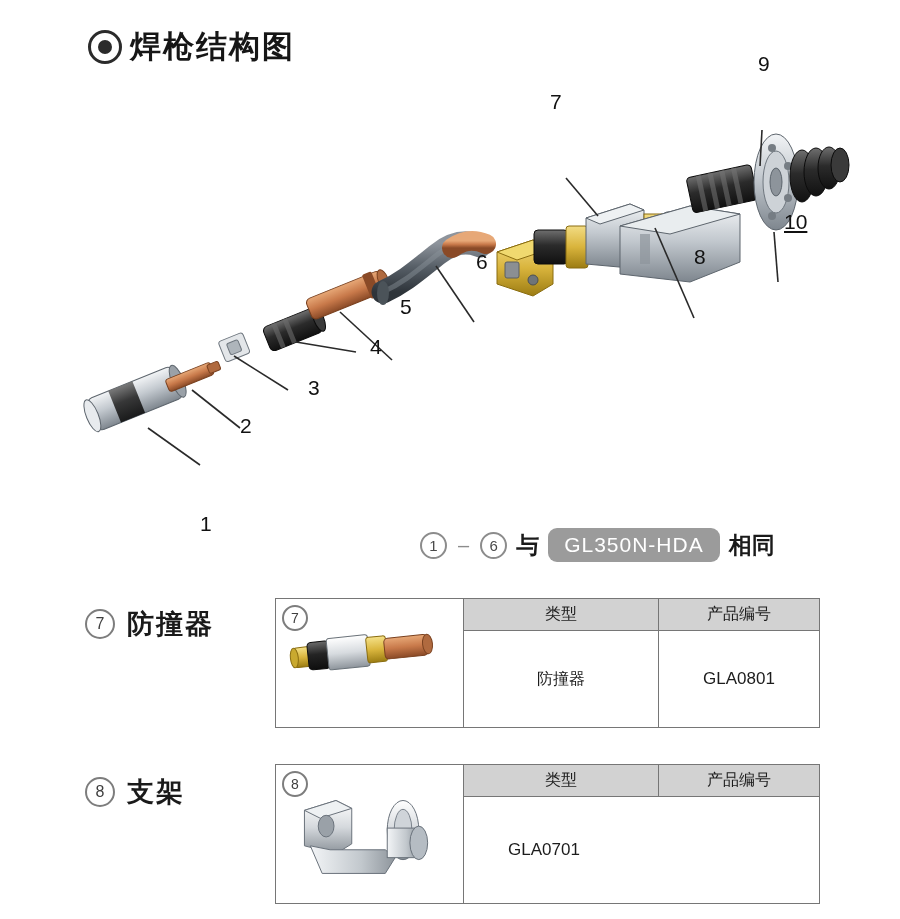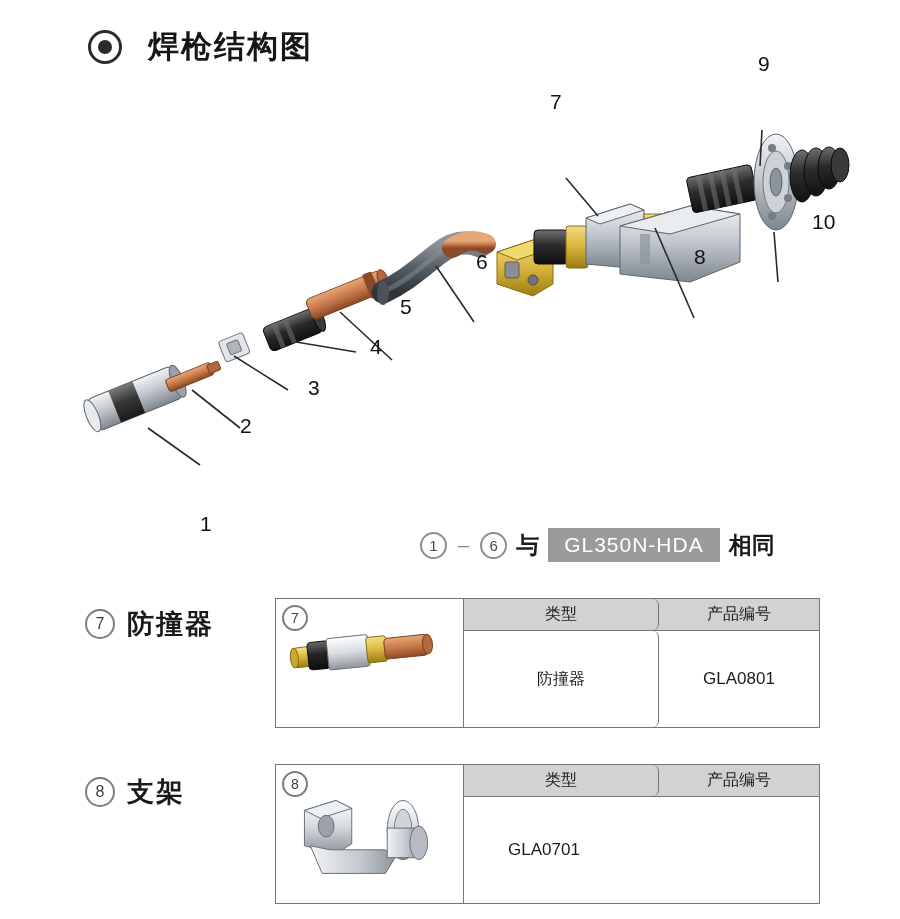--- a/index.html
+++ b/index.html
@@ -16,21 +16,21 @@
     overflow: hidden;
   }
 
   
   .title-row {
     position: absolute;
     left: 88px;
     top: 26px;
     display: flex;
     align-items: center;
-    gap: 26px;
+    gap: 8px;
   }
   .bullseye {
     width: 34px;
     height: 34px;
     border-radius: 50%;
     border: 3px solid #2b2b2b;
     display: flex;
     align-items: center;
     justify-content: center;
     box-sizing: border-box;
@@ -96,20 +96,21 @@
     font-size: 23px;
     font-weight: bold;
     color: #1a1a1a;
   }
   .code-chip {
     background: #9b9b9b;
     color: #ffffff;
     font-size: 21px;
     letter-spacing: 1px;
     padding: 5px 16px;
+    border-radius: 9px;
   }
 
   
   .section {
     position: absolute;
     left: 0;
     width: 900px;
   }
   .sec-head {
     position: absolute;
@@ -187,21 +188,20 @@
     flex: 1;
   }
   .col-type {
     flex: 1;
     display: flex;
     align-items: center;
     justify-content: center;
     border-right: 1px solid #767676;
     font-size: 16px;
     color: #1c1c1c;
-    border-radius: 6px;
   }
   .col-code {
     width: 160px;
     display: flex;
     align-items: center;
     justify-content: center;
     font-size: 17px;
     color: #1c1c1c;
     text-align: center;
   }
@@ -346,21 +346,21 @@
 
   <div class="callout" style="left:200px; top:452px;">1</div>
   <div class="callout" style="left:240px; top:354px;">2</div>
   <div class="callout" style="left:308px; top:316px;">3</div>
   <div class="callout" style="left:370px; top:275px;">4</div>
   <div class="callout" style="left:400px; top:235px;">5</div>
   <div class="callout" style="left:476px; top:190px;">6</div>
   <div class="callout" style="left:550px; top:30px;">7</div>
   <div class="callout" style="left:694px; top:185px;">8</div>
   <div class="callout" style="left:758px; top:-8px;">9</div>
-  <div class="callout" style="left:812px; top:150px;">10</div>
+  <div class="callout" style="left:784px; top:150px;text-decoration:underline;">10</div>
 </div>
 
 <div class="note-row">
   <div class="circ-num">1</div>
   <div class="dash">–</div>
   <div class="circ-num">6</div>
   <div class="note-cn">与</div>
   <div class="code-chip">GL350N-HDA</div>
   <div class="note-cn">相同</div>
 </div>

